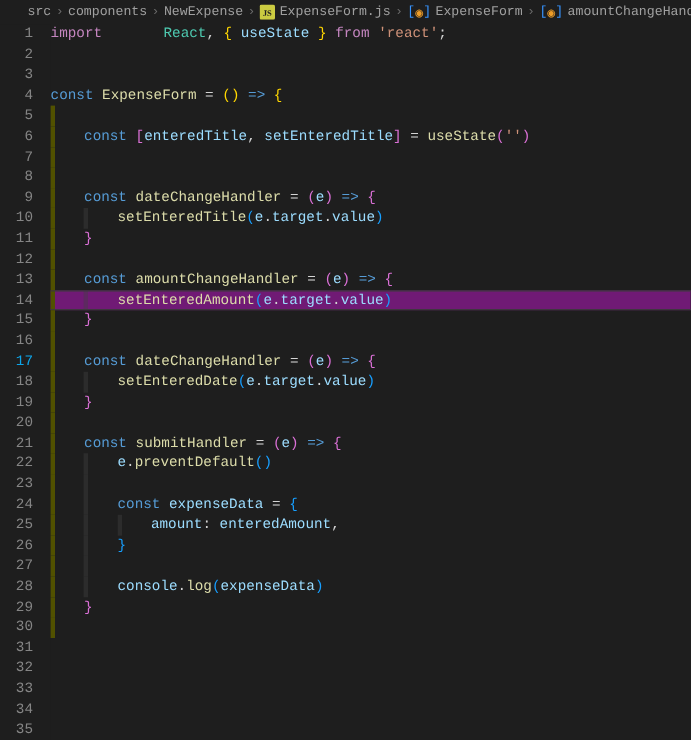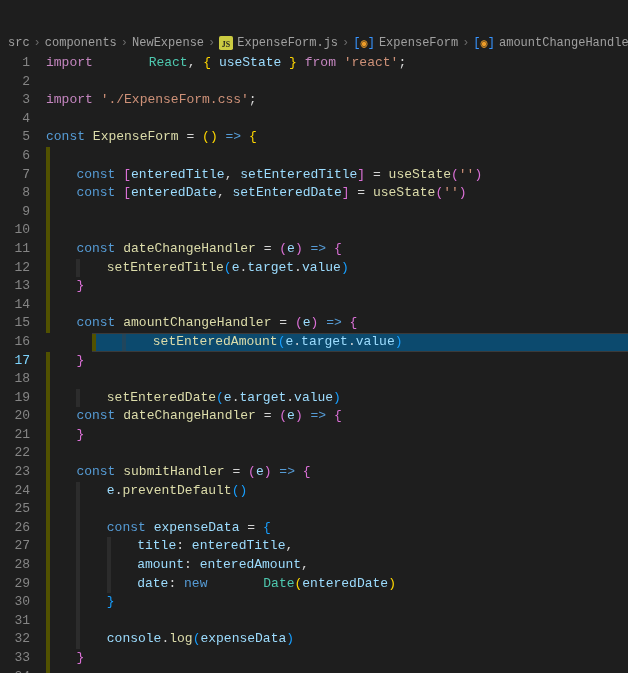--- a/index.html
+++ b/index.html
@@ -1,26 +1,26 @@
 <!DOCTYPE html>
 <html><head>
 <meta charset="utf-8">
 <style>
   * { margin:0; padding:0; box-sizing:border-box; }
   body { background:#1e1e1e; font-family:Consolas,'Courier New',monospace; font-size:13px; width:628px; height:673px; overflow:hidden; color:#d4d4d4; }
-  .breadcrumb { display:flex; align-items:center; height:22px; padding:0 8px; font-size:12px; color:#a0a0a0; background:#1e1e1e;margin-top:32px; }
+  .breadcrumb { display:flex; align-items:center; height:22px; padding:0 25px; font-size:12px; color:#a0a0a0; background:#1e1e1e; }
   .breadcrumb .sep { margin:0 4px; color:#6a6a6a; }
   .breadcrumb .ic { display:inline-flex; align-items:center; margin-right:4px; }
   .editor { display:flex; height:calc(100% - 22px); }
   .gutter { width:46px; text-align:right; padding-right:16px; color:#858585; user-select:none; background:#1e1e1e; }
   .gutter div { height:18.6px; line-height:18.6px; }
-  .gutter .cur { color:#7dd3fc; }
+  .gutter .cur { color:#0ea5e9; }
   .code { flex:1; position:relative; }
   .line { height:18.6px; line-height:18.6px; white-space:pre; position:relative; }
-  .hl { background:#0c4a6e;margin-left:46px; }
+  .hl { background:#701a75; }
   .hl::after { content:""; position:absolute; inset:0; border:1px solid #3a3a3a; border-left:none; border-right:none; pointer-events:none; }
   .ig { display:inline-block; width:4px; height:18.6px; vertical-align:top; margin-right:3px; }
   .ig.a { background:#515100; }
   .ig.b { background:rgba(64,64,64,0.4); }
   .p  { color:#c586c0;text-align:right; }  
   .b  { color:#569cd6; }  
   .v  { color:#9cdcfe; }  
   .y  { color:#dcdcaa; }  
   .s  { color:#ce9178;text-align:center; }  
   .g  { color:#4ec9b0;padding-left:48px; }  
@@ -88,46 +88,42 @@
       <div>30</div>
       <div>31</div>
       <div>32</div>
       <div>33</div>
       <div>34</div>
       <div>35</div>
   </div>
   <div class="code">
 <div class="line"><span class="p">import</span> <span class="g">React</span><span class="w">, </span><span class="gd">{</span> <span class="v">useState</span> <span class="gd">}</span> <span class="p">from</span> <span class="s">'react'</span><span class="w">;</span></div>
 <div class="line"></div>
-<div class="line"><span class="p">import</span> <span class="s">'./ExpenseForm.css'</span><span class="w">;</span></div>
 <div class="line"></div>
 <div class="line"><span class="b">const</span> <span class="y">ExpenseForm</span> <span class="w">=</span> <span class="gd">()</span> <span class="b">=&gt;</span> <span class="gd">{</span></div>
 <div class="line"><span class="ig a"></span></div>
 <div class="line"><span class="ig a"></span>   <span class="b">const</span> <span class="pk">[</span><span class="v">enteredTitle</span><span class="w">,</span> <span class="v">setEnteredTitle</span><span class="pk">]</span> <span class="w">=</span> <span class="y">useState</span><span class="pk">(</span><span class="s">''</span><span class="pk">)</span></div>
-<div class="line"><span class="ig a"></span>   <span class="b">const</span> <span class="pk">[</span><span class="v">enteredDate</span><span class="w">,</span> <span class="v">setEnteredDate</span><span class="pk">]</span> <span class="w">=</span> <span class="y">useState</span><span class="pk">(</span><span class="s">''</span><span class="pk">)</span></div>
 <div class="line"><span class="ig a"></span></div>
 <div class="line"><span class="ig a"></span></div>
 <div class="line"><span class="ig a"></span>   <span class="b">const</span> <span class="y">dateChangeHandler</span> <span class="w">=</span> <span class="pk">(</span><span class="v">e</span><span class="pk">)</span> <span class="b">=&gt;</span> <span class="pk">{</span></div>
 <div class="line"><span class="ig a"></span>   <span class="ig b"></span>   <span class="y">setEnteredTitle</span><span class="bl">(</span><span class="v">e</span><span class="w">.</span><span class="v">target</span><span class="w">.</span><span class="v">value</span><span class="bl">)</span></div>
 <div class="line"><span class="ig a"></span>   <span class="pk">}</span></div>
 <div class="line"><span class="ig a"></span></div>
 <div class="line"><span class="ig a"></span>   <span class="b">const</span> <span class="y">amountChangeHandler</span> <span class="w">=</span> <span class="pk">(</span><span class="v">e</span><span class="pk">)</span> <span class="b">=&gt;</span> <span class="pk">{</span></div>
 <div class="line hl"><span class="ig a"></span>   <span class="ig b"></span>   <span class="y">setEnteredAmount</span><span class="bl">(</span><span class="v">e</span><span class="w">.</span><span class="v">target</span><span class="w">.</span><span class="v">value</span><span class="bl">)</span></div>
 <div class="line"><span class="ig a"></span>   <span class="pk">}</span></div>
 <div class="line"><span class="ig a"></span></div>
+<div class="line"><span class="ig a"></span>   <span class="b">const</span> <span class="y">dateChangeHandler</span> <span class="w">=</span> <span class="pk">(</span><span class="v">e</span><span class="pk">)</span> <span class="b">=&gt;</span> <span class="pk">{</span></div>
 <div class="line"><span class="ig a"></span>   <span class="ig b"></span>   <span class="y">setEnteredDate</span><span class="bl">(</span><span class="v">e</span><span class="w">.</span><span class="v">target</span><span class="w">.</span><span class="v">value</span><span class="bl">)</span></div>
-<div class="line"><span class="ig a"></span>   <span class="b">const</span> <span class="y">dateChangeHandler</span> <span class="w">=</span> <span class="pk">(</span><span class="v">e</span><span class="pk">)</span> <span class="b">=&gt;</span> <span class="pk">{</span></div>
 <div class="line"><span class="ig a"></span>   <span class="pk">}</span></div>
 <div class="line"><span class="ig a"></span></div>
 <div class="line"><span class="ig a"></span>   <span class="b">const</span> <span class="y">submitHandler</span> <span class="w">=</span> <span class="pk">(</span><span class="v">e</span><span class="pk">)</span> <span class="b">=&gt;</span> <span class="pk">{</span></div>
 <div class="line"><span class="ig a"></span>   <span class="ig b"></span>   <span class="v">e</span><span class="w">.</span><span class="y">preventDefault</span><span class="bl">()</span></div>
 <div class="line"><span class="ig a"></span>   <span class="ig b"></span></div>
 <div class="line"><span class="ig a"></span>   <span class="ig b"></span>   <span class="b">const</span> <span class="v">expenseData</span> <span class="w">=</span> <span class="bl">{</span></div>
-<div class="line"><span class="ig a"></span>   <span class="ig b"></span>   <span class="ig b"></span>   <span class="v">title</span><span class="w">:</span> <span class="v">enteredTitle</span><span class="w">,</span></div>
 <div class="line"><span class="ig a"></span>   <span class="ig b"></span>   <span class="ig b"></span>   <span class="v">amount</span><span class="w">:</span> <span class="v">enteredAmount</span><span class="w">,</span></div>
-<div class="line"><span class="ig a"></span>   <span class="ig b"></span>   <span class="ig b"></span>   <span class="v">date</span><span class="w">:</span> <span class="b">new</span> <span class="g">Date</span><span class="gd">(</span><span class="v">enteredDate</span><span class="gd">)</span></div>
 <div class="line"><span class="ig a"></span>   <span class="ig b"></span>   <span class="bl">}</span></div>
 <div class="line"><span class="ig a"></span>   <span class="ig b"></span></div>
 <div class="line"><span class="ig a"></span>   <span class="ig b"></span>   <span class="v">console</span><span class="w">.</span><span class="y">log</span><span class="bl">(</span><span class="v">expenseData</span><span class="bl">)</span></div>
 <div class="line"><span class="ig a"></span>   <span class="pk">}</span></div>
 <div class="line"><span class="ig a"></span></div>
   </div>
 </div>
 
 </body></html>

